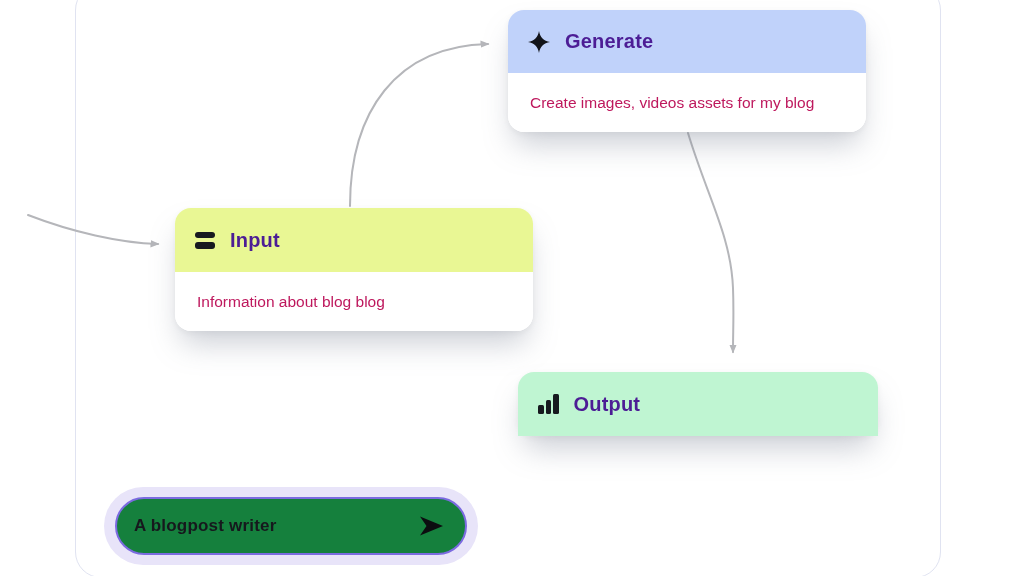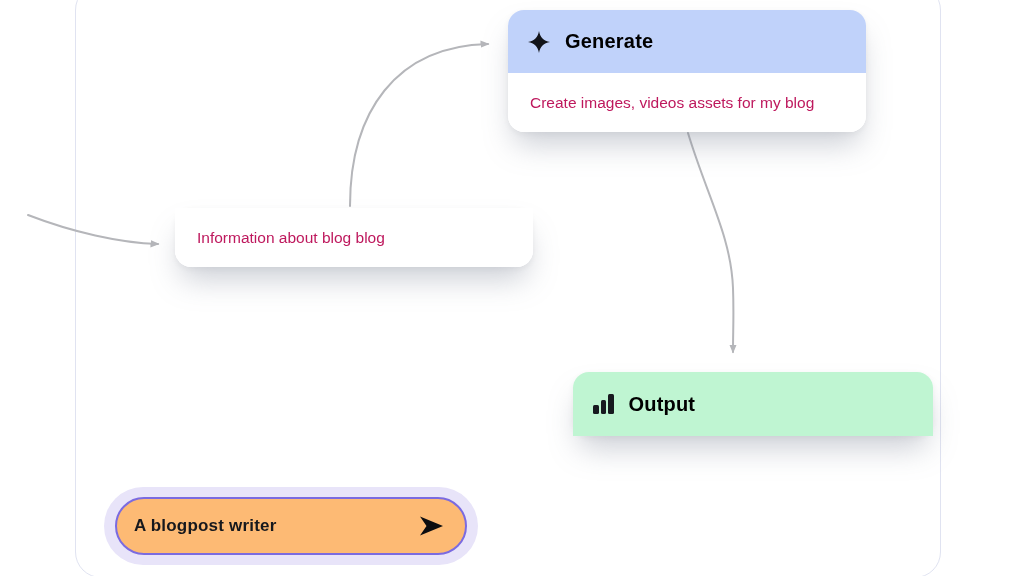--- a/index.html
+++ b/index.html
@@ -43,37 +43,37 @@
   .node-header {
     display:flex;
     align-items:center;
     padding:0 20px;
     border-radius:16px 16px 0 0;
   }
   .node-title {
     margin-left:15px;
     font-size:20px;
     font-weight:600;
-    color:#000000;
+    color:#4c1d95;
     letter-spacing:0.2px;
   }
   .node-body {
     background:#ffffff;
     border-radius:0 0 16px 16px;
     padding:19px 22px;
     font-size:15.5px;
     line-height:21px;
     color:#be185d;
   }
 
   #node-generate { left:508px; top:10px;  width:358px; }
   #node-generate .node-header { height:63px; }
   #node-input    { left:175px; top:208px; width:358px; }
   #node-input .node-header { height:64px; }
-  #node-output   { left:573px; top:372px; width:360px; }
+  #node-output   { left:518px; top:372px; width:360px; }
   #node-output .node-header { height:64px; }
 
   
   .icon { display:flex; align-items:center; justify-content:center; flex:0 0 auto; }
   .bars-icon { flex-direction:column; gap:4px; }
   .bars-icon span { display:block; width:20px; height:6.5px; border-radius:3px; background:#17191f; }
   .chart-icon { flex-direction:row; align-items:flex-end; gap:2px; height:20px; }
   .chart-icon span { display:block; width:5.5px; border-radius:1.5px; background:#17191f; }
   .chart-icon .b1 { height:9px; }
   .chart-icon .b2 { height:14px; }
@@ -85,21 +85,21 @@
     left:104px; top:487px;
     width:374px; height:78px;
     border-radius:40px;
     background:#e8e4f9;
     display:flex;
     align-items:center;
     justify-content:center;
   }
   .prompt-pill {
     width:352px; height:58px;
-    background:#fdba74;
+    background:#15803d;
     border:2px solid #a21caf;
     border-radius:29px;
     display:flex;
     align-items:center;
     justify-content:space-between;
     padding:0 20px 0 17px;
   }
   .prompt-text {
     font-size:17px;
     font-weight:600;
@@ -137,20 +137,27 @@
       <svg width="22" height="22" viewBox="0 0 22 22">
         <path d="M11 0 C12.1 6.3 15.7 9.9 22 11 C15.7 12.1 12.1 15.7 11 22 C9.9 15.7 6.3 12.1 0 11 C6.3 9.9 9.9 6.3 11 0 Z" fill="#121419"></path>
       </svg>
     </span>
     <span class="node-title">Generate</span>
   </div>
   <div class="node-body">Create images, videos assets for my blog</div>
 </div>
 
 <div class="node" id="node-input">
+  <div class="node-header" style="background-color: rgb(233, 247, 148);">
+    <span class="icon bars-icon">
+      <span></span>
+        <span></span>
+    </span>
+    <span class="node-title">Input</span>
+  </div>
   <div class="node-body">Information about blog blog</div>
 </div>
 
 <div class="node" id="node-output">
   <div class="node-header" style="background-color: rgb(191, 245, 210);">
     <span class="icon chart-icon">
       <span class="b1"></span>
         <span class="b2"></span>
         <span class="b3"></span>
     </span>

